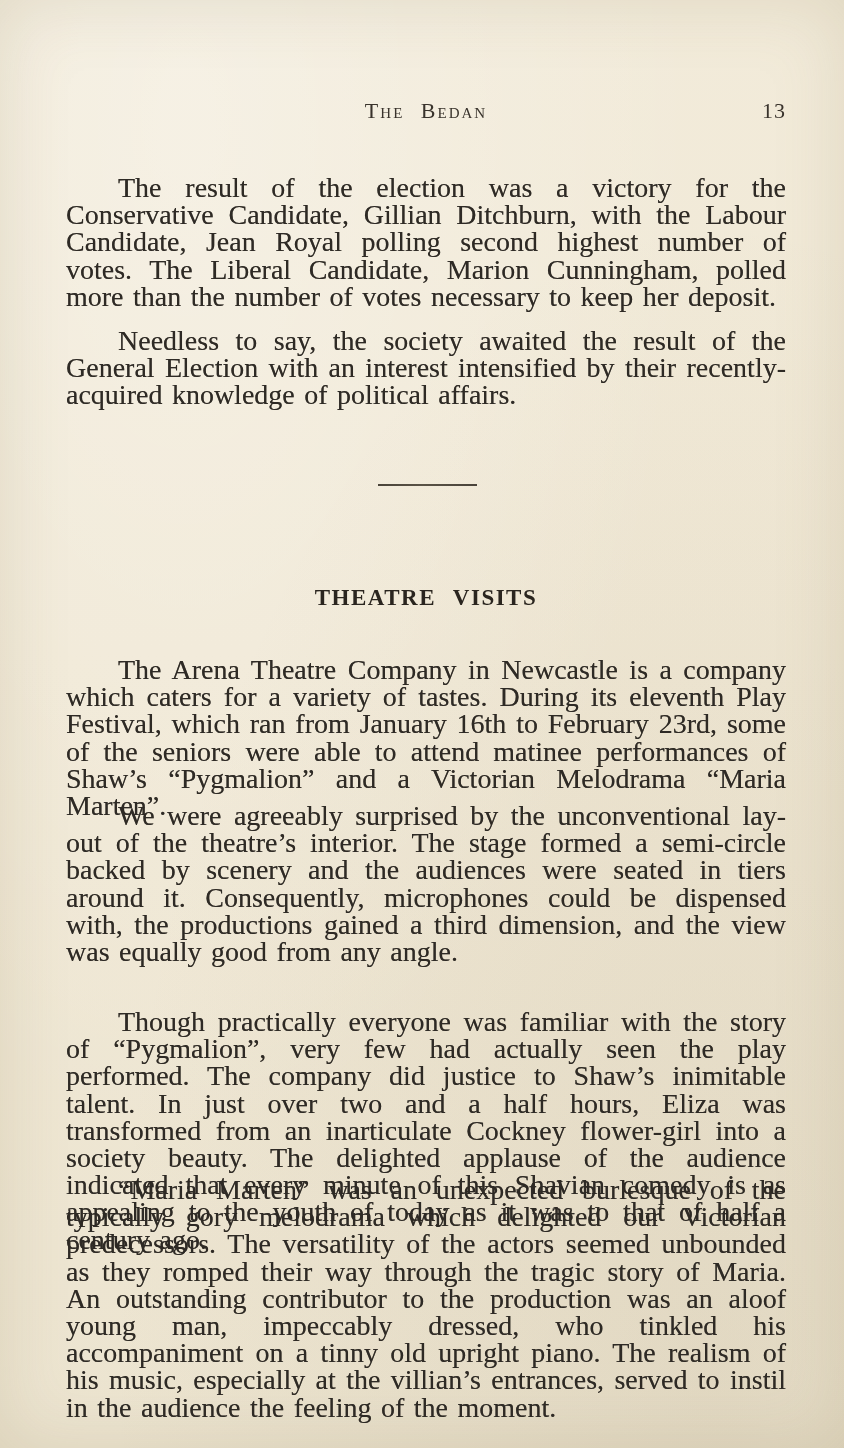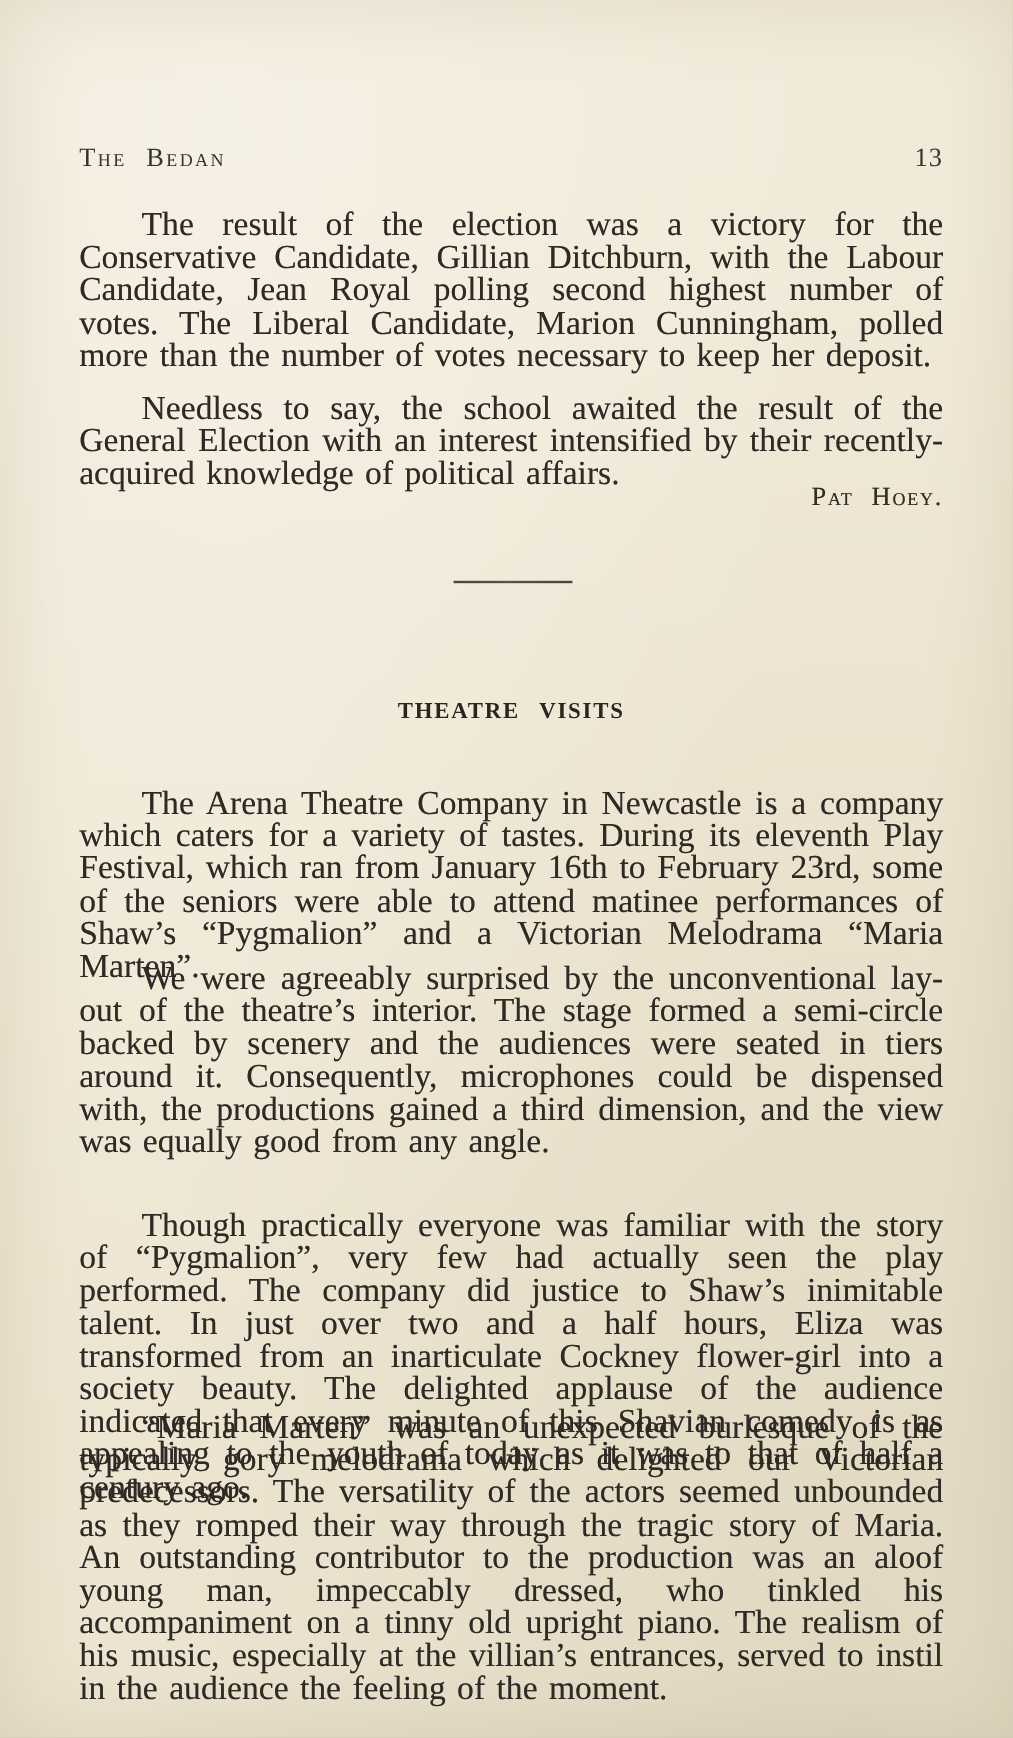--- a/index.html
+++ b/index.html
@@ -18,24 +18,23 @@
       radial-gradient(ellipse at 85% 95%, rgba(130,108,66,0.10), rgba(130,108,66,0) 60%),
       linear-gradient(180deg, #f2ebda 0%, #f0e8d5 45%, #ece4d0 100%);
     box-shadow: inset 0 0 70px rgba(140,120,80,0.18);
     font-family: "Liberation Serif", "DejaVu Serif", serif;
     color: #2e2a25;
   }
   .abs { position: absolute; left: 66px; right: 58px; }
 
   .header-row {
     top: 98px;
-    text-align: left;
+    text-align: center;
     font-size: 22px;
     line-height: 26px;
-    margin-top: 20px;
   }
   .running-title {
     font-variant: small-caps;
     letter-spacing: 2px;
     word-spacing: 9px;
     color: #39332c;
   }
   .page-number {
     position: absolute;
     right: 0;
@@ -72,21 +71,21 @@
     top: 484px;
     left: 378px;
     width: 99px;
     height: 2px;
     background: linear-gradient(90deg, #4a443a 0%, #5a5346 45%, #49433a 100%);
   }
 
   .section-heading {
     top: 566px;
     text-align: center;
-    font-size: 19px;
+    font-size: 23px;
     font-weight: 700;
     letter-spacing: 1.5px;
     word-spacing: 10px;
     color: #2a251f;
   }
 
   .p3 { top: 628px; }
   .p4 { top: 774px; font-family: Liberation Serif, serif; }
   .p5 { top: 980px; }
   .p6 { top: 1148px; }
@@ -96,23 +95,22 @@
 
 <div class="page">
 
   <div class="abs header-row">
     <span class="running-title">The Bedan</span>
     <span class="page-number">13</span>
   </div>
 
   <p class="abs body-para p1">The result of the election was a victory for the Conservative Candidate, Gillian Ditchburn, with the Labour Candidate, Jean Royal polling second highest number of votes. The Liberal Candidate, Marion Cunningham, polled more than the number of votes necessary to keep her deposit.</p>
 
-  <p class="abs body-para p2">Needless to say, the school awaited the result of the General Election with an interest intensified by their recently-acquired knowledge of political affairs.</p>
+  <p class="abs body-para p2">Needless to say, the society awaited the result of the General Election with an interest intensified by their recently-acquired knowledge of political affairs.</p>
 
-  <div class="abs byline">Pat Hoey.</div>
 
   <div class="divider"></div>
 
   <h2 class="abs section-heading">THEATRE VISITS</h2>
 
   <p class="abs body-para p3">The Arena Theatre Company in Newcastle is a company which caters for a variety of tastes. During its eleventh Play Festival, which ran from January 16th to February 23rd, some of the seniors were able to attend matinee performances of Shaw’s “Pygmalion” and a Victorian Melodrama “Maria Marten”.</p>
 
   <p class="abs body-para p4">We were agreeably surprised by the unconventional lay-out of the theatre’s interior. The stage formed a semi-circle backed by scenery and the audiences were seated in tiers around it. Consequently, microphones could be dispensed with, the productions gained a third dimension, and the view was equally good from any angle.</p>
 
   <p class="abs body-para p5">Though practically everyone was familiar with the story of “Pygmalion”, very few had actually seen the play performed. The company did justice to Shaw’s inimitable talent. In just over two and a half hours, Eliza was transformed from an inarticulate Cockney flower-girl into a society beauty. The delighted applause of the audience indicated that every minute of this Shavian comedy is as appealing to the youth of today as it was to that of half a century ago.</p>

